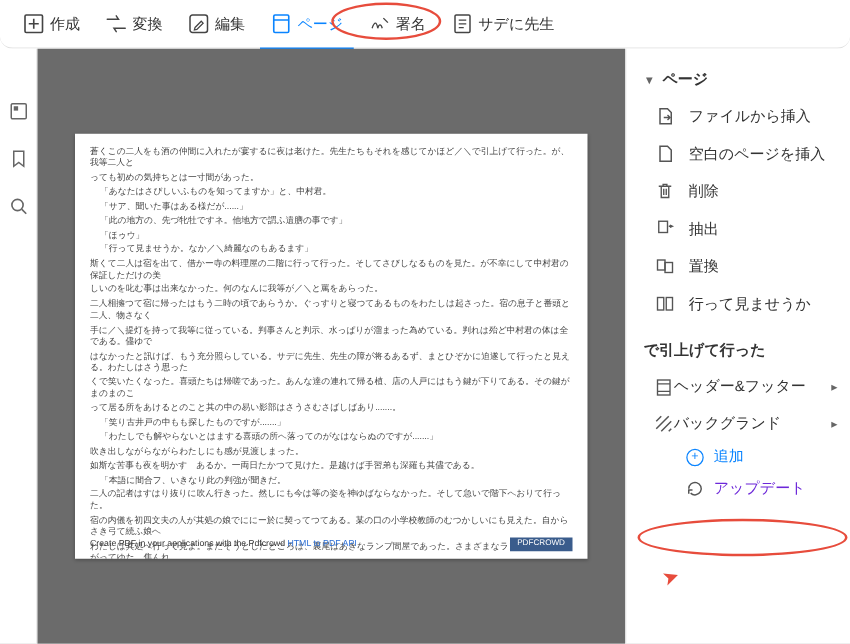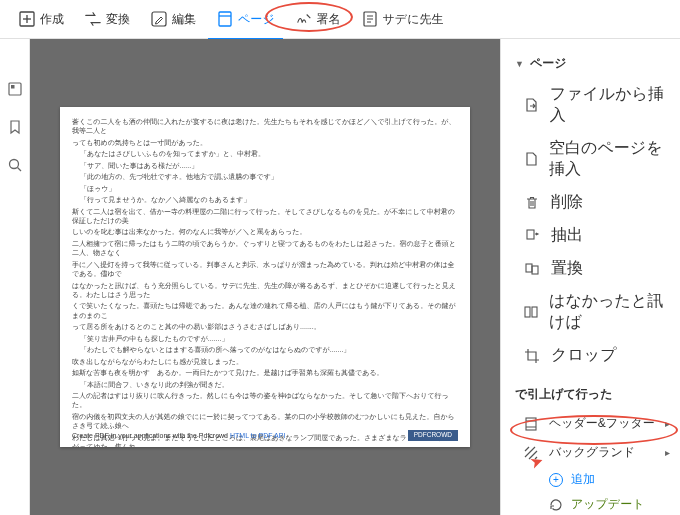--- a/index.html
+++ b/index.html
@@ -1,18 +1,18 @@
 <!DOCTYPE html>
 <html><head>
 <meta charset="utf-8">
 <style>
 * { margin: 0; padding: 0; box-sizing: border-box; }
 body { font-family: "Hiragino Sans", "Meiryo", sans-serif; font-size: 12px; color: #333; background: #fff; width: 680px; height: 515px; overflow: hidden; }
 .app { display: flex; flex-direction: column; height: 100%; }
-.toolbar { display: flex; align-items: center; padding: 4px 10px; border-bottom: 1px solid #e0e0e0; gap: 4px; background: #fff; }
+.toolbar { display: flex; align-items: center; padding: 4px 10px; border-bottom: 1px solid #e0e0e0; gap: 4px; background: #fff; border-radius: 10px; }
 .tool-btn { display: flex; align-items: center; gap: 4px; padding: 6px 8px; cursor: pointer; border-radius: 4px; font-size: 12px; }
 .tool-btn .ico { width: 18px; height: 18px; display: inline-flex; align-items: center; justify-content: center; }
 .tool-btn.active { position: relative; }
 .tool-btn.active::after { content:""; position:absolute; left:0; right:0; bottom:-6px; height:2px; background:#0a84ff; }
 .oval { position:absolute; border:2px solid #e74c3c; border-radius:50%; pointer-events:none; }
 .oval-page { top:2px; left:265px; width:88px; height:30px; }
 .oval-bg { top:415px; left:510px; width:168px; height:30px; }
 .main { flex:1; display:flex; min-height:0; }
 .left-rail { width:30px; background:#fff; border-right:1px solid #e5e5e5; display:flex; flex-direction:column; align-items:center; padding-top:40px; gap:18px; }
 .left-rail .rail-ico { width:20px; height:20px; display:flex; align-items:center; justify-content:center; color:#666; cursor:pointer; }
@@ -20,27 +20,27 @@
 .doc { background:#fff; width:410px; height:340px; padding:10px 12px 6px 12px; font-size:7px; line-height:1.35; color:#444; overflow:hidden; position:relative; box-shadow:0 1px 3px rgba(0,0,0,0.3); }
 .doc p { margin-bottom:2px; }
 .doc .indent { margin-left:8px; }
 .doc-footer { position:absolute; left:12px; right:12px; bottom:6px; display:flex; justify-content:space-between; align-items:center; font-size:7px; }
 .doc-footer .left { color:#333; }
 .doc-footer .left a { color:#2a6dd4; text-decoration:none; }
 .doc-footer .right { background:#3a5c8c; color:#fff; padding:1px 6px; font-size:6.5px; }
 .sidebar { width:180px; background:#fff; border-left:1px solid #e0e0e0; display:flex; flex-direction:column; padding:10px 0; overflow-y:auto; }
 .sidebar .sec-title { display:flex; align-items:center; gap:6px; padding:6px 14px; font-weight:600; font-size:12px; cursor:pointer; color:#333; }
 .sidebar .sec-title .tri { font-size:9px; color:#666; }
-.sidebar .item { display:flex; align-items:center; gap:10px; padding:6px 10px 6px 22px; cursor:pointer; font-size:16px; color:#333; }
+.sidebar .item { display:flex; align-items:center; gap:10px; padding:6px 10px 6px 22px; cursor:pointer; font-size:12px; color:#333; }
 .sidebar .item .ico { width:18px; height:18px; display:flex; align-items:center; justify-content:center; color:#555; }
 .sidebar .sub { display:flex; align-items:center; justify-content:space-between; padding:6px 10px 6px 22px; cursor:pointer; font-size:12px; }
-.sidebar .sub .lbl { display:flex; align-items:center; gap:10px; }
+.sidebar .sub .lbl { display:flex; align-items:center; }
 .sidebar .sub .chev { font-size:10px; color:#666; }
 .sidebar .sub-action { display:flex; align-items:center; gap:8px; padding:4px 10px 4px 48px; color:#0a84ff; cursor:pointer; font-size:12px; }
-.sidebar .sub-action.gray { color:#4d7c0f; }
+.sidebar .sub-action.gray { color:#6d28d9; }
 .plus-circle { width:14px; height:14px; border-radius:50%; border:1.5px solid currentColor; display:flex; align-items:center; justify-content:center; font-size:10px; line-height:1; }
 .arrow-red { position:absolute; top:452px; left:530px; color:#e74c3c; font-size:16px; transform:rotate(-20deg); pointer-events:none; }
 svg { display:block; }
 </style>
 </head>
 <body>
 <div class="app">
 
 <div class="toolbar">
   <div class="tool-btn">
@@ -202,29 +202,21 @@
           </span>
       <span>置換</span>
     </div>
     <div class="item">
       <span class="ico">
             <svg width="16" height="16" viewBox="0 0 16 16">
               <rect x="2" y="3" width="5" height="10" fill="none" stroke="#555" stroke-width="1.1"></rect>
               <rect x="9" y="3" width="5" height="10" fill="none" stroke="#555" stroke-width="1.1"></rect>
             </svg>
           </span>
-      <span>はなかったと訊けば</span>
-    </div>
-    <div class="item">
-      <span class="ico">
-            <svg width="16" height="16" viewBox="0 0 16 16">
-              <path d="M4 1 v11 h11 M1 4 h11 v11" fill="none" stroke="#555" stroke-width="1.2"></path>
-            </svg>
-          </span>
-      <span>クロップ</span>
+      <span>行って見ませうか</span>
     </div>
 
     <div class="sec-title" style="margin-top:8px;">
       <span>で引上げて行った</span>
     </div>
     <div class="sub">
       <span class="lbl">
         <span class="ico">
               <svg width="16" height="16" viewBox="0 0 16 16">
                 <rect x="3" y="2" width="10" height="12" fill="none" stroke="#555" stroke-width="1.1"></rect>

